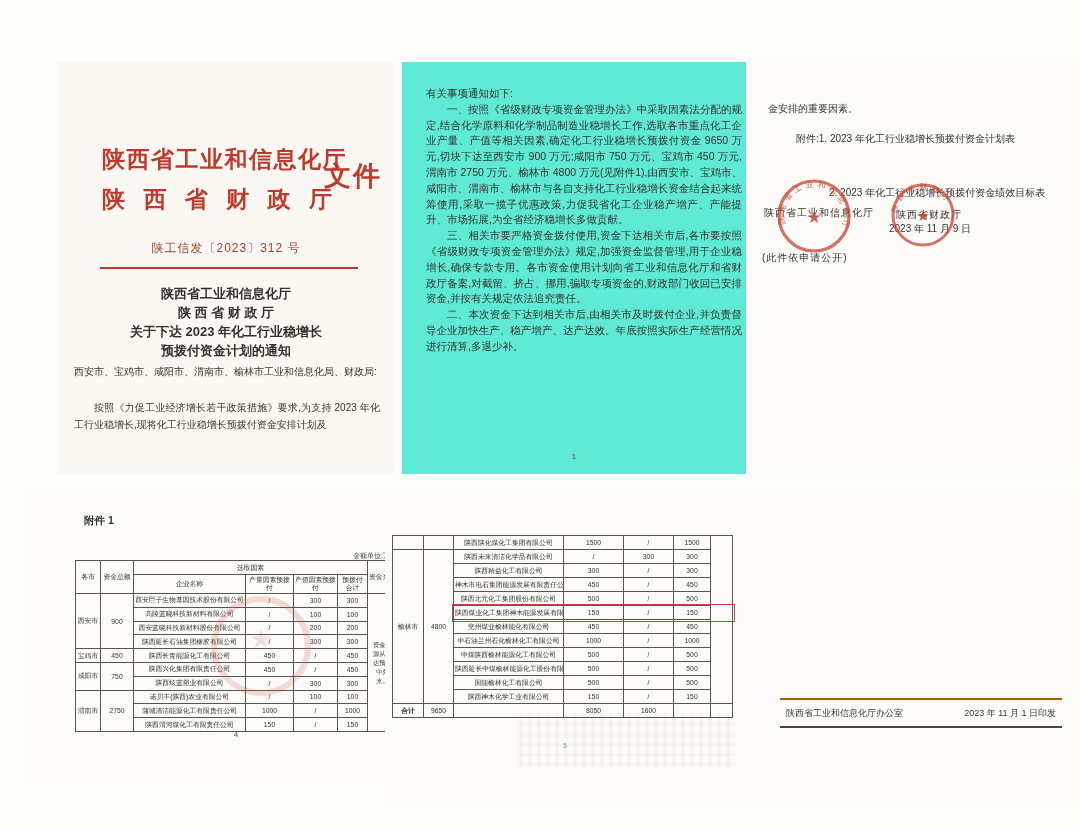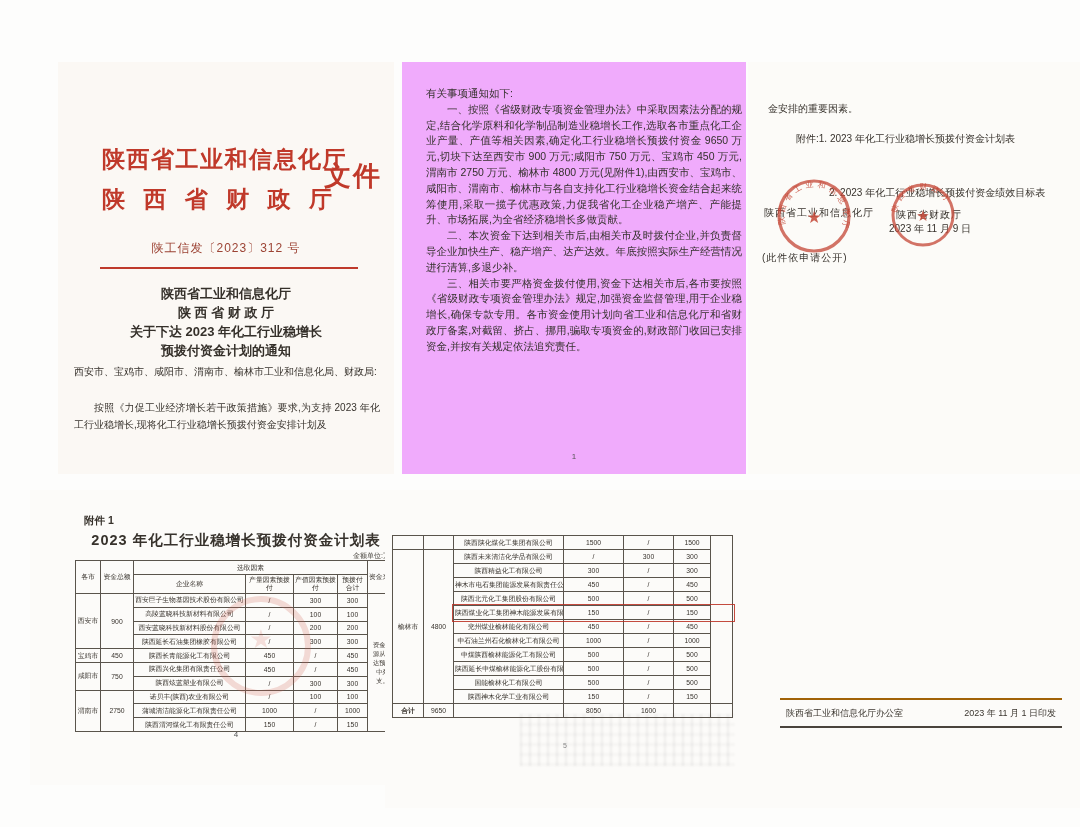--- a/index.html
+++ b/index.html
@@ -12,21 +12,21 @@
   .agency{position:absolute;left:44px;top:82px;color:#c0392a;font-weight:bold;}
   .agency .l1{font-size:23px;letter-spacing:1.5px;}
   .agency .l2{font-size:23px;margin-top:9px;letter-spacing:6px;}
   .doctype{position:absolute;left:266px;top:96px;font-size:27px;color:#c0392a;font-weight:bold;letter-spacing:2px;}
   .docno{position:absolute;left:0;top:178px;width:100%;text-align:center;font-size:12px;color:#9c4334;letter-spacing:1px;}
   .redrule{position:absolute;left:42px;top:205px;width:258px;height:2px;background:#bf3a2b;}
   .covtitle{position:absolute;left:0;top:222px;width:100%;text-align:center;font-size:13px;font-weight:bold;line-height:19px;color:#35302a;}
   .recipients{position:absolute;left:16px;top:301px;width:306px;font-size:10px;line-height:17px;text-align:justify;}
   .intro{position:absolute;left:16px;top:337px;width:306px;font-size:10px;line-height:17px;text-indent:2em;text-align:justify;}
   
-  .p2{left:402px;top:62px;width:344px;height:412px;background:#f0abfc;}
+  .p2{left:402px;top:62px;width:344px;height:412px;background:#5eead4;}
   .p2txt{position:absolute;left:24px;top:24px;width:316px;font-size:10.5px;line-height:15.8px;text-align:justify;color:#33302b;}
   .p2txt p.ind{text-indent:2em;}
   .pageno{position:absolute;font-size:8px;color:#555;}
   .p2 .pageno{left:0;top:390px;width:100%;text-align:center;}
   
   .p3{left:748px;top:62px;width:332px;height:412px;background:#fcfbf8;}
   .carry{position:absolute;left:20px;top:40px;font-size:10px;}
   .attach{position:absolute;left:48px;top:66px;font-size:10px;line-height:22px;}
   .att-ind{padding-left:33px;margin-top:32px;}
   .sigL{position:absolute;left:16px;top:144px;font-size:10px;letter-spacing:1px;z-index:1;}
@@ -90,22 +90,22 @@
       <div>预拨付资金计划的通知</div>
     </div>
     <p class="recipients">西安市、宝鸡市、咸阳市、渭南市、榆林市工业和信息化局、财政局:</p>
     <p class="intro">按照《力促工业经济增长若干政策措施》要求,为支持 2023 年化工行业稳增长,现将化工行业稳增长预拨付资金安排计划及</p>
   </section>
 
   <section class="pg p2">
     <div class="p2txt">
       <p>有关事项通知如下:</p>
       <p class="ind">一、按照《省级财政专项资金管理办法》中采取因素法分配的规定,结合化学原料和化学制品制造业稳增长工作,选取各市重点化工企业产量、产值等相关因素,确定化工行业稳增长预拨付资金 9650 万元,切块下达至西安市 900 万元;咸阳市 750 万元、宝鸡市 450 万元,渭南市 2750 万元、榆林市 4800 万元(见附件1),由西安市、宝鸡市、咸阳市、渭南市、榆林市与各自支持化工行业稳增长资金结合起来统筹使用,采取一揽子优惠政策,力促我省化工企业稳产增产、产能提升、市场拓展,为全省经济稳增长多做贡献。</p>
+      <p class="ind">三、相关市要严格资金拨付使用,资金下达相关市后,各市要按照《省级财政专项资金管理办法》规定,加强资金监督管理,用于企业稳增长,确保专款专用。各市资金使用计划向省工业和信息化厅和省财政厅备案,对截留、挤占、挪用,骗取专项资金的,财政部门收回已安排资金,并按有关规定依法追究责任。</p>
       <p class="ind">二、本次资金下达到相关市后,由相关市及时拨付企业,并负责督导企业加快生产、稳产增产、达产达效。年底按照实际生产经营情况进行清算,多退少补。</p>
-      <p class="ind">三、相关市要严格资金拨付使用,资金下达相关市后,各市要按照《省级财政专项资金管理办法》规定,加强资金监督管理,用于企业稳增长,确保专款专用。各市资金使用计划向省工业和信息化厅和省财政厅备案,对截留、挤占、挪用,骗取专项资金的,财政部门收回已安排资金,并按有关规定依法追究责任。</p>
     </div>
     <div class="pageno">1</div>
   </section>
 
   <section class="pg p3">
     <p class="carry">金安排的重要因素。</p>
     <div class="attach">
       <div><span>附件:</span><span>1. 2023 年化工行业稳增长预拨付资金计划表</span></div>
       <div class="att-ind"><span>2. 2023 年化工行业稳增长预拨付资金绩效目标表</span></div>
     </div>
@@ -130,21 +130,20 @@
         <textPath href="#arcR" startOffset="16" textLength="66" lengthAdjust="spacing">陕西省财政厅</textPath>
       </text>
       <text x="34" y="40" text-anchor="middle" font-size="15" fill="rgba(196,70,54,.85)">★</text>
     </svg>
 
     <div class="disc">(此件依申请公开)</div>
   </section>
 
   <section class="pg p4">
     <div class="att1">附件 1</div>
-    <div class="t1title">2023 年化工行业稳增长预拨付资金计划表</div>
     <div class="unit">金额单位:万元</div>
 
     <div class="twrap t1wrap">
       <table class="doc t1">
         <colgroup>
             <col style="width:25px">
             <col style="width:33px">
             <col style="width:112px">
             <col style="width:48px">
             <col style="width:44px">

